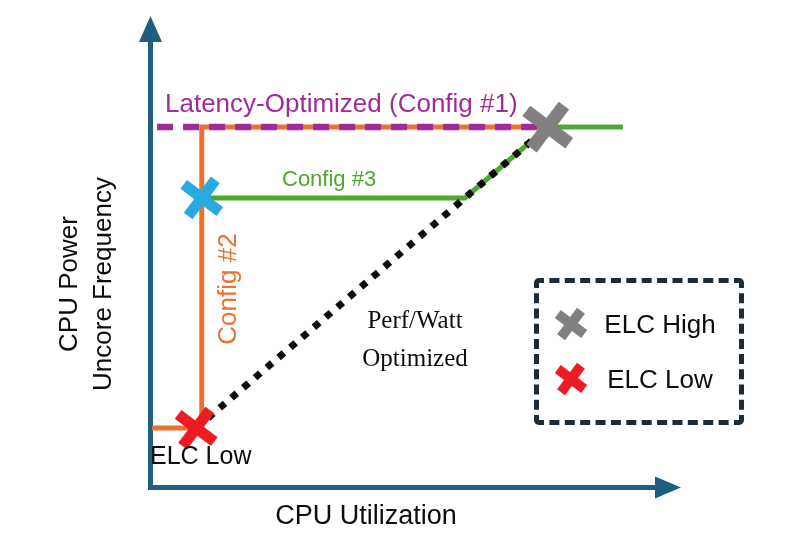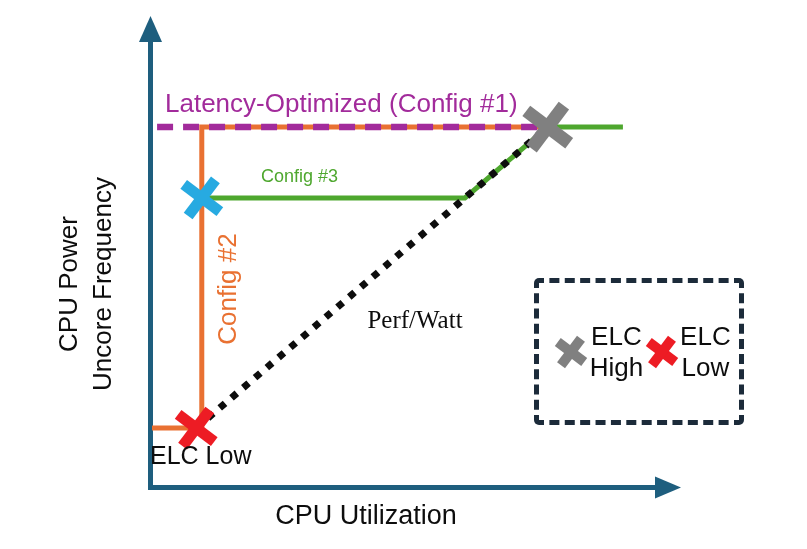--- a/index.html
+++ b/index.html
@@ -3,36 +3,36 @@
 <meta charset="utf-8">
 <style>
   html,body{margin:0;padding:0;background:#fff;}
   #stage{
     position:relative;width:807px;height:549px;background:#ffffff;overflow:hidden;
     font-family:"Liberation Sans",sans-serif;color:#0d0d0d;
   }
   #chart-svg{position:absolute;left:0;top:0;}
   .lbl{position:absolute;white-space:nowrap;}
   .lbl-config1{left:165px;top:88px;font-size:26px;}
-  .lbl-config3{left:261px;top:166px;font-size:18px;}
+  .lbl-config3{left:282px;top:166px;font-size:22px;}
   .lbl-config2{
     left:163px;top:273px;width:130px;height:32px;font-size:26px;
     text-align:center;transform:rotate(-90deg);transform-origin:center;
   }
   .lbl-perfwatt{left:343px;top:301px;width:144px;text-align:center;font-size:25px;line-height:38px;font-family:Liberation Serif, serif;}
   .lbl-elclow{left:150px;top:441px;font-size:25px;}
   .lbl-xaxis{left:216px;top:500px;width:300px;text-align:center;font-size:27px;}
   .lbl-yaxis{
     left:-65px;top:250px;width:300px;height:68px;text-align:center;
     font-size:26px;line-height:34px;transform:rotate(-90deg);transform-origin:center;
   }
   #legend{
     position:absolute;left:534px;top:278px;width:210px;height:147px;
     box-sizing:border-box;border:5px dashed #1c2b3a;border-radius:5px;background:#fff;
-    display:flex;flex-direction:row;justify-content:space-evenly;
+    display:flex;flex-direction:column;justify-content:space-evenly;
     padding:4px 8px 4px 14px;
   }
   .legend-row{display:flex;align-items:center;}
   .legend-marker{width:36px;height:36px;flex:0 0 36px;}
   .legend-label{flex:1;text-align:center;font-size:26px;color:#0d0d0d;}
 </style>
 </head>
 <body>
 
 <div id="stage">
@@ -60,20 +60,21 @@
     </svg>
 
   <div class="lbl lbl-config1" style="color: rgb(162, 43, 155);">Latency-Optimized (Config #1)</div>
 
   <div class="lbl lbl-config3" style="color: rgb(78, 167, 46);">Config #3</div>
 
   <div class="lbl lbl-config2" style="color: rgb(233, 113, 50);">Config #2</div>
 
   <div class="lbl lbl-perfwatt">
     <span>Perf/Watt</span><br>
+    <span>Optimized</span>
   </div>
 
   <div class="lbl lbl-elclow">ELC Low</div>
 
   <div class="lbl lbl-xaxis">CPU Utilization</div>
 
   <div class="lbl lbl-yaxis">
     <span>CPU Power</span><br>
     <span>Uncore Frequency</span>
   </div>

